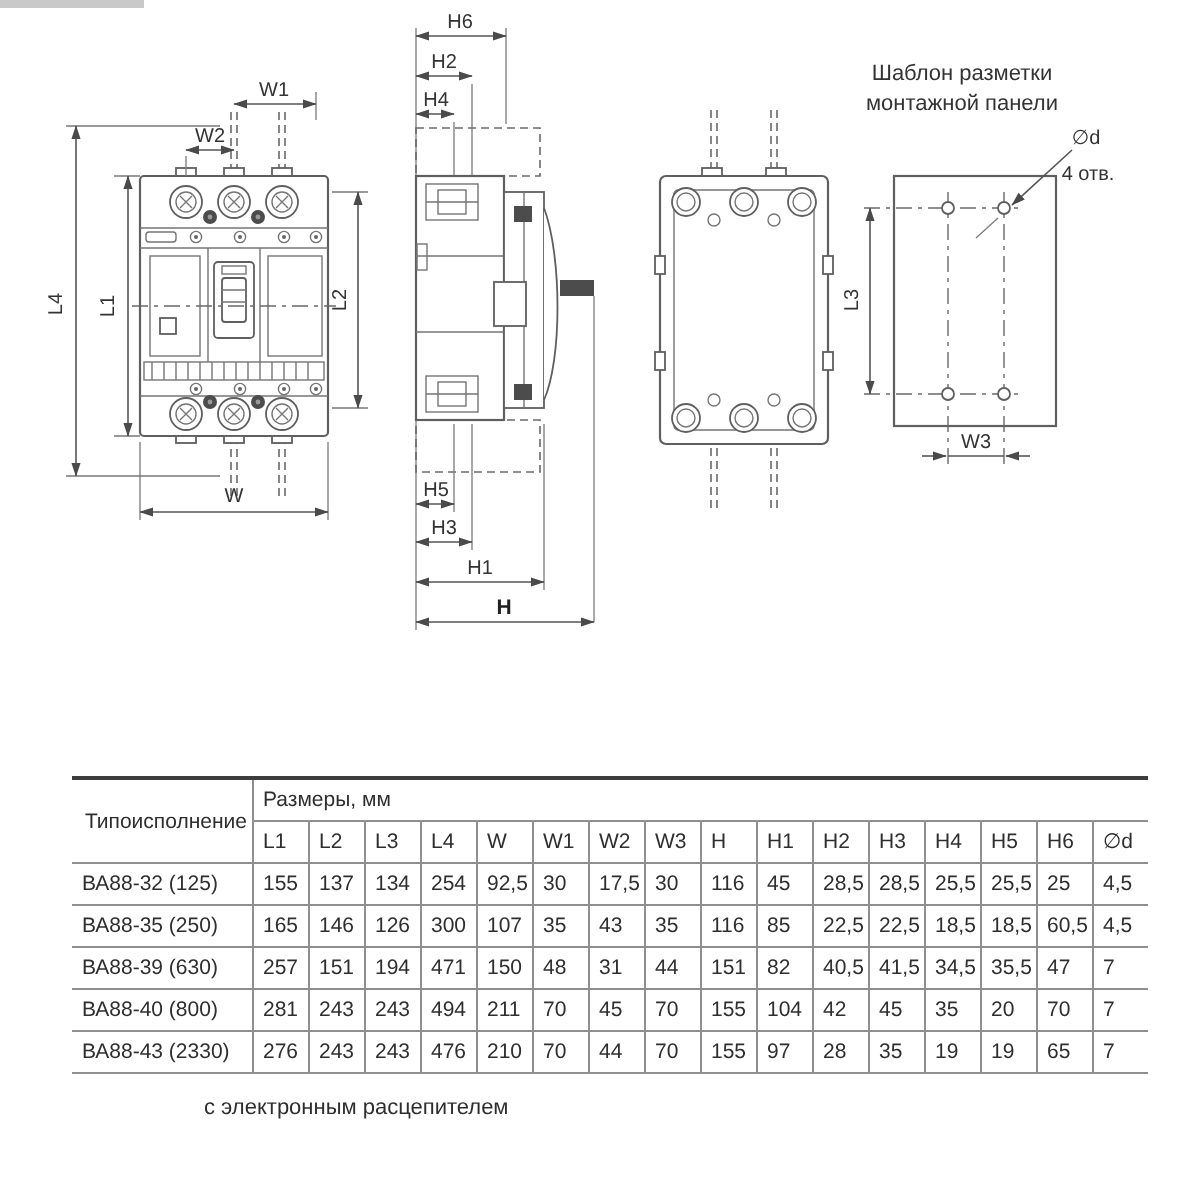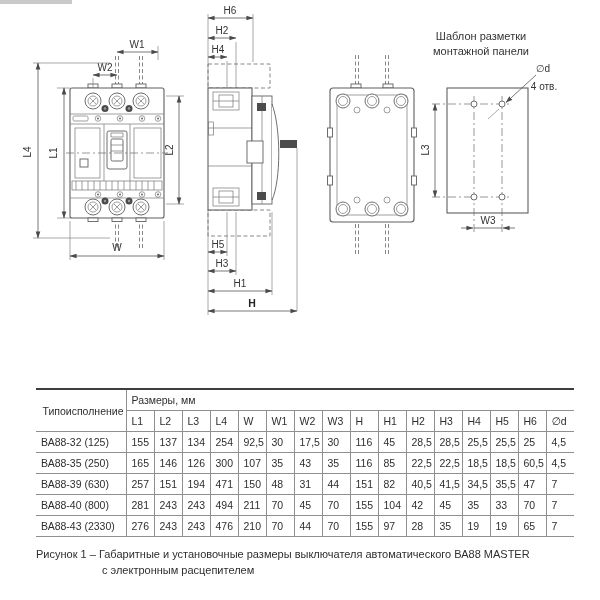--- a/index.html
+++ b/index.html
@@ -339,21 +339,21 @@
           <td>494</td>
           <td>211</td>
           <td>70</td>
           <td>45</td>
           <td>70</td>
           <td>155</td>
           <td>104</td>
           <td>42</td>
           <td>45</td>
           <td>35</td>
-          <td>33</td>
+          <td>20</td>
           <td>70</td>
           <td>7</td>
         </tr>
         <tr>
           <td>ВА88-43 (2330)</td>
           <td>276</td>
           <td>243</td>
           <td>243</td>
           <td>476</td>
           <td>210</td>
@@ -366,16 +366,15 @@
           <td>35</td>
           <td>19</td>
           <td>19</td>
           <td>65</td>
           <td>7</td>
         </tr>
       </tbody>
   </table>
 
   <div class="caption">
-    <div>Рисунок 1 – Габаритные и установочные размеры выключателя автоматического ВА88 MASTER</div>
     <div class="indent">с электронным расцепителем</div>
   </div>
 </div>
 
 </body></html>

